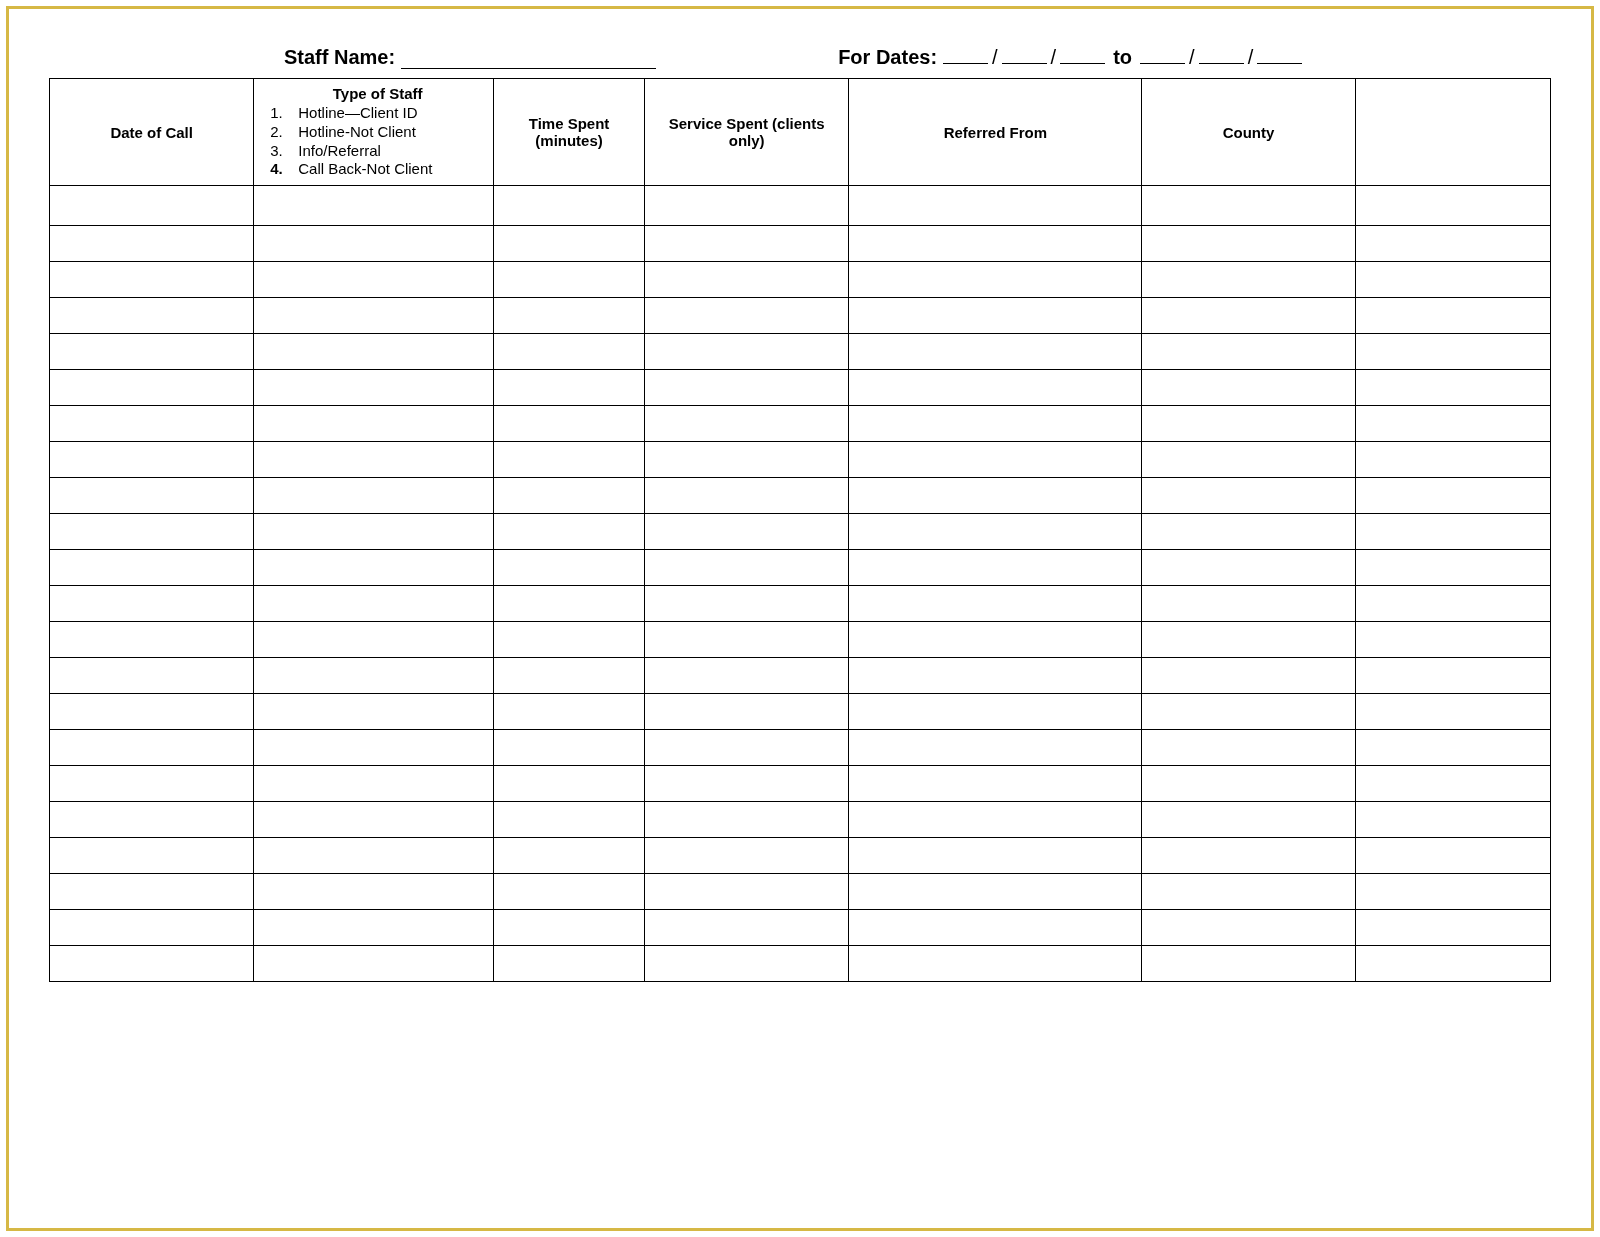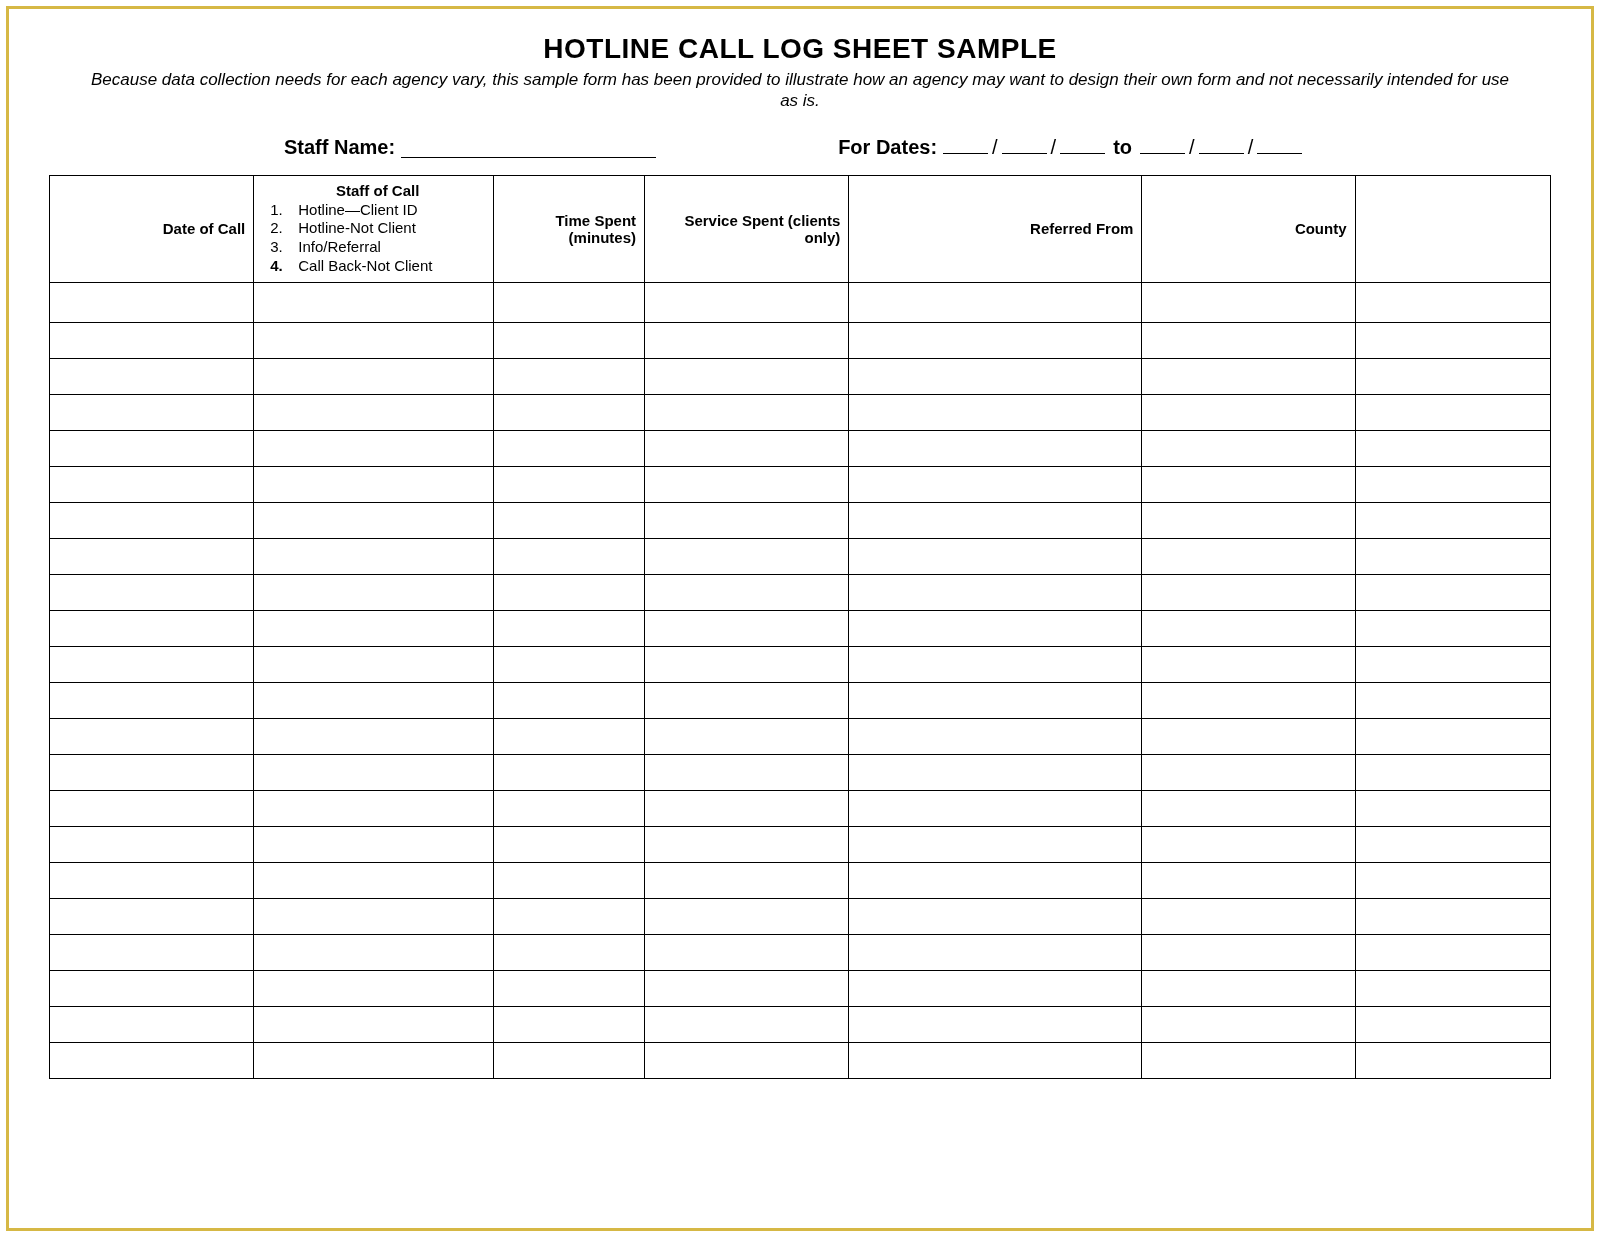--- a/index.html
+++ b/index.html
@@ -71,21 +71,21 @@
     }
     .uline.long {
       min-width: 255px;
     }
     .sep {
       margin: 0 2px;
       font-weight: normal;
     }
     .to-word {
       font-weight: bold;
-      margin: 16px 6px;
+      margin: 9px 6px;
     }
     table.log {
       border-collapse: collapse;
       width: 100%;
       table-layout: fixed;
       margin-top: 0;
     }
     table.log col.c-date { width: 11.5%; }
     table.log col.c-type { width: 13.5%; }
     table.log col.c-time { width: 8.5%; }
@@ -93,21 +93,21 @@
     table.log col.c-referred { width: 16.5%; }
     table.log col.c-county { width: 12%; }
     table.log col.c-blank { width: 11%; }
     table.log th,
     table.log td {
       border: 1.5px solid #000;
     }
     table.log th {
       font-size: 15px;
       font-weight: bold;
-      text-align: right;
+      text-align: center;
       vertical-align: middle;
       padding: 14px 8px;
       height: 98px;
     }
     table.log th.type-cell {
       text-align: left;
       padding: 6px 8px 6px 16px;
     }
     .type-title {
       text-align: center;
@@ -133,24 +133,20 @@
     }
     table.log tbody tr.first td {
       height: 40px;
     }
   </style>
 </head>
 <body>
 
 <div class="frame">
 
-  <div class="header-block">
-    <div class="title">HOTLINE CALL LOG SHEET SAMPLE</div>
-    <div class="subtitle">Because data collection needs for each agency vary, this sample form has been provided to illustrate how an agency may want to design their own form and not necessarily intended for use as is.</div>
-  </div>
 
   <div class="meta-row">
     <div class="meta-staff">
       <span class="meta-label">Staff Name:</span>
       <span class="uline long"></span>
     </div>
     <div class="meta-dates">
       <span class="meta-label">For Dates:</span>
       <span class="uline" style="min-width:45px"></span>
       <span class="sep">/</span>
@@ -173,21 +169,21 @@
         <col class="c-time">
         <col class="c-service">
         <col class="c-referred">
         <col class="c-county">
         <col class="c-blank">
     </colgroup>
     <thead>
       <tr>
         <th>Date of Call</th>
         <th class="type-cell">
-          <div class="type-title">Staff of Call</div>
+          <div class="type-title">Type of Staff</div>
           <ul class="type-list" id="type-list">
               <li>
                 <span class="num">1.</span>
                 <span>Hotline—Client ID</span>
               </li>
               <li>
                 <span class="num">2.</span>
                 <span>Hotline-Not Client</span>
               </li>
               <li>

